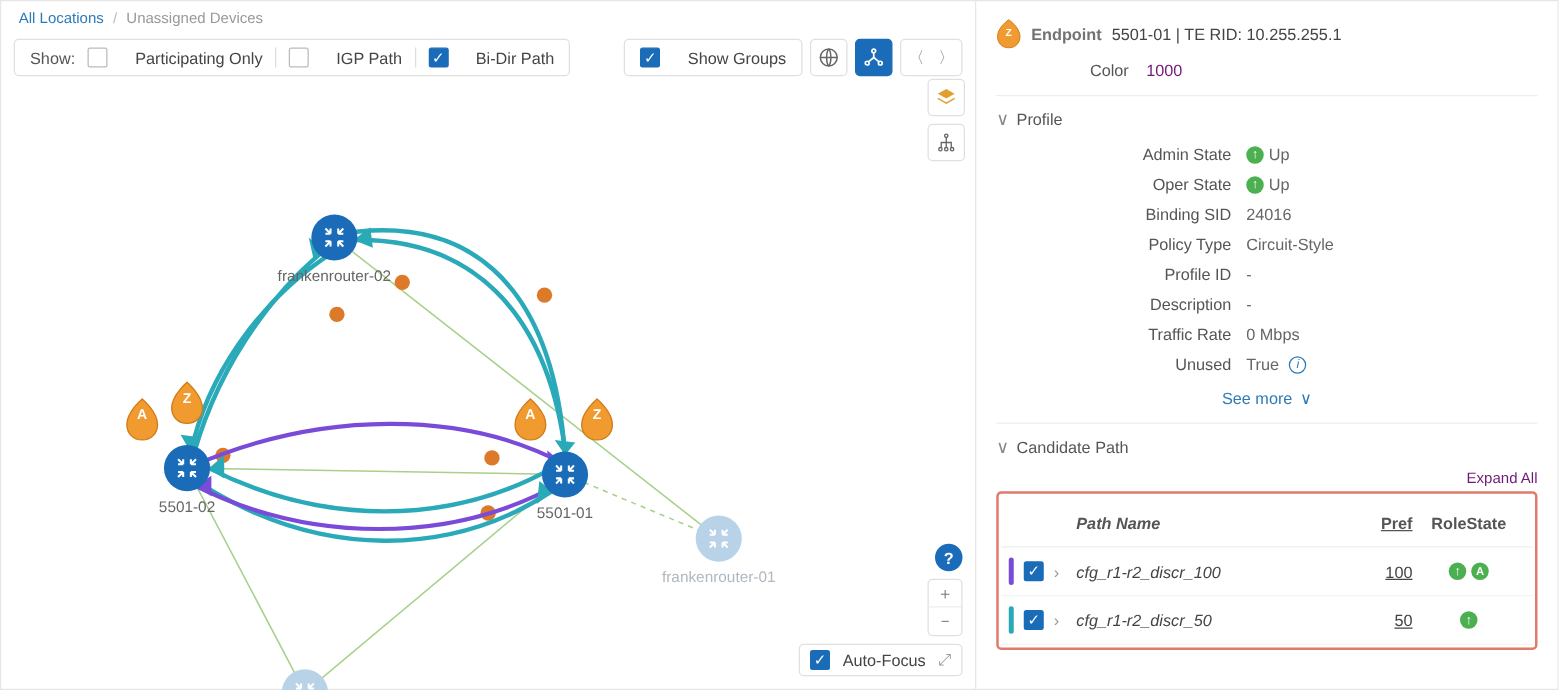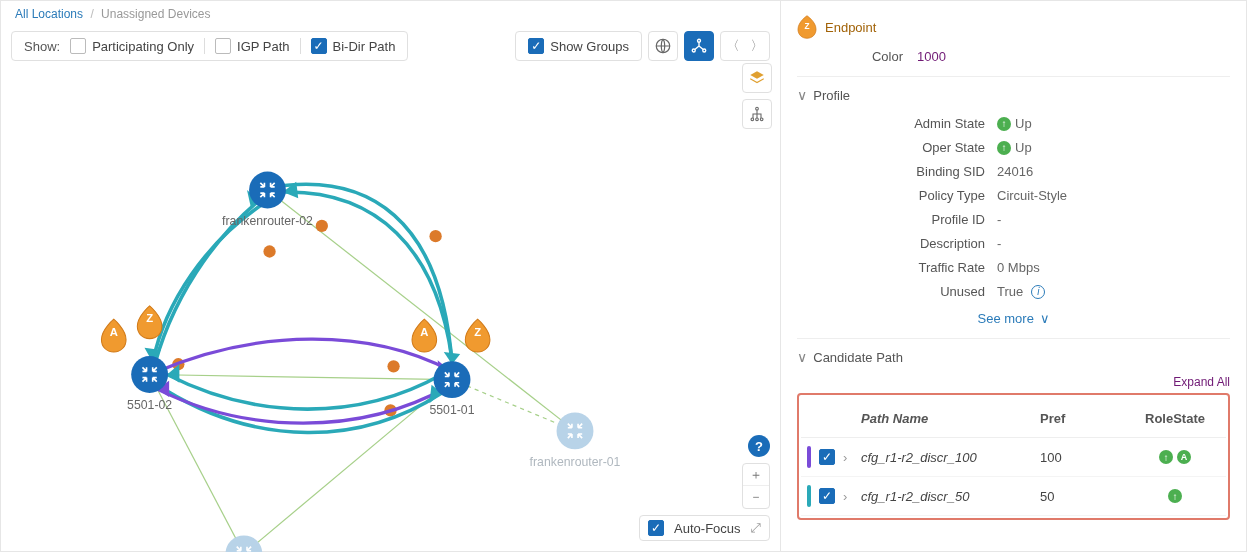--- a/index.html
+++ b/index.html
@@ -8,21 +8,21 @@
 .pane-map { flex: 1 1 auto; position: relative; border-right: 1px solid #e6e6e6; display: flex; flex-direction: column; }
 .pane-side { width: 465px; flex: 0 0 465px; padding: 10px 16px; overflow: hidden; }
 .crumbs { padding: 6px 14px 4px; font-size: 12px; }
 .crumbs a { color: #2b7bb9; text-decoration: none; }
 .crumbs .sep { color: #bbb; margin: 0 4px; }
 .crumbs .cur { color: #999; }
 .toolbar { display: flex; align-items: center; padding: 6px 10px; gap: 10px; }
 .tool-group { display: inline-flex; align-items: center; gap: 10px; border: 1px solid #e0e0e0; border-radius: 4px; padding: 6px 12px; }
 .divider { width: 1px; height: 16px; background: #ddd; }
 .lbl { color: #555; }
-.cb { display: inline-flex; align-items: center; gap: 6px; cursor: pointer; justify-content: flex-end; }
+.cb { display: inline-flex; align-items: center; gap: 22px; cursor: pointer; justify-content: flex-end; }
 .box { width: 16px; height: 16px; border: 1px solid #bbb; border-radius: 2px; display: inline-flex; align-items: center; justify-content: center; font-size: 12px; color: #fff; }
 .box.checked { background: #1a6cb8; border-color: #1a6cb8; }
 .tool-right { margin-left: auto; display: flex; align-items: center; gap: 6px; }
 .iconbtn { width: 30px; height: 30px; border: 1px solid #e0e0e0; border-radius: 4px; display: inline-flex; align-items: center; justify-content: center; cursor: pointer; background: #fff; color: #666; font-size: 16px; }
 .iconbtn.active { background: #1a6cb8; color: #fff; border-color: #1a6cb8; }
 .navpair { display: inline-flex; border: 1px solid #e0e0e0; border-radius: 4px; }
 .navpair span { width: 24px; height: 28px; display: inline-flex; align-items: center; justify-content: center; cursor: pointer; color: #888; }
 .right-tools { position: absolute; right: 8px; top: 62px; display: flex; flex-direction: column; gap: 6px; }
 .canvas { flex: 1; position: relative; }
 svg.topo { position: absolute; inset: 0; }
@@ -35,21 +35,21 @@
 .pin text { font-size: 11px; font-weight: bold; fill: #fff; text-anchor: middle; }
 .map-ctrls { position: absolute; right: 10px; bottom: 10px; display: flex; flex-direction: column; align-items: flex-end; gap: 6px; }
 .help { width: 22px; height: 22px; border-radius: 50%; background: #1a6cb8; color: #fff; display: flex; align-items: center; justify-content: center; font-size: 13px; font-weight: bold; cursor: pointer; }
 .zoom { border: 1px solid #e0e0e0; border-radius: 4px; background: #fff; }
 .zoom div { width: 26px; height: 22px; display: flex; align-items: center; justify-content: center; cursor: pointer; color: #777; border-bottom: 1px solid #eee; }
 .zoom div:last-child { border-bottom: none; }
 .autofocus { display: flex; align-items: center; gap: 10px; border: 1px solid #e0e0e0; border-radius: 4px; background: #fff; padding: 4px 8px; }
 
 .endpoint-row { display: flex; align-items: center; gap: 8px; margin: 4px 0 10px; }
 .z-pin { width: 20px; height: 24px; color: #f09a2f; }
-.endpoint-row .ep-lbl { font-weight: 400; color: #a16207; }
+.endpoint-row .ep-lbl { font-weight: 700; color: #737373; }
 .kv { display: flex; margin: 4px 0 12px; }
 .kv .k { width: 120px; text-align: right; padding-right: 14px; color: #555; font-weight: 500; }
 .kv .v { color: #701a75; }
 hr.thin { border: none; border-top: 1px solid #eee; margin: 6px 0 10px; }
 .sect-head { display: flex; align-items: center; gap: 6px; margin: 8px 0 10px; color: #555; font-weight: 500; cursor: pointer; }
 .sect-head .chev { font-size: 14px; color: #888; }
 .sum-row { display: flex; margin: 2px 0; line-height: 22px; }
 .sum-row .k { width: 200px; text-align: right; padding-right: 12px; color: #555; }
 .sum-row .v { color: #666; display: flex; align-items: center; gap: 4px; }
 .up { width: 14px; height: 14px; border-radius: 50%; background: #4caf50; color: #fff; display: inline-flex; align-items: center; justify-content: center; font-size: 10px; }
@@ -57,21 +57,21 @@
 .seemore .chev { margin-left: 6px; }
 .expand { text-align: right; color: #701a75; cursor: pointer; font-size: 12px; }
 .cand-box { border: 2px solid #e07a6a; border-radius: 4px; padding: 4px 2px 2px; margin-top: 4px; }
 .tbl-head, .tbl-row { display: flex; align-items: center; padding: 8px 6px; }
 .tbl-head { font-weight: 600; color: #555; border-bottom: 1px solid #eee; }
 .tbl-row { border-bottom: 1px solid #f4f4f4; }
 .col-mark { width: 4px; height: 22px; border-radius: 2px; margin-right: 8px; }
 .col-cb { width: 24px; }
 .col-chevron { width: 18px; color: #999; }
 .col-name { flex: 1; font-style: italic; }
-.col-pref { width: 90px; text-align: left; }
+.col-pref { width: 90px; text-align: right; text-decoration: underline; }
 .col-role { width: 90px; display: flex; justify-content: center; gap: 4px; }
 .info-i { display:inline-flex; width:14px; height:14px; border-radius:50%; border:1px solid #2b7bb9; color:#2b7bb9; align-items:center; justify-content:center; font-size:10px; font-style:italic; margin-left:4px; }
 .a-badge { width:14px; height:14px; border-radius:50%; background:#4caf50; color:#fff; display:inline-flex; align-items:center; justify-content:center; font-size:9px; font-weight:bold; }
 </style>
 </head>
 <body>
 
 <div class="wrap">
   <div class="pane-map">
     <div class="crumbs">
@@ -258,20 +258,21 @@
     </div>
   </div>
 
   <div class="pane-side">
     <div class="endpoint-row">
       <svg class="z-pin" viewBox="0 0 24 32">
           <path fill="#f09a2f" stroke="#d17a18" d="M12 31c-7 0-12-5-12-12C0 9 12 1 12 1s12 8 12 18c0 7-5 12-12 12z"></path>
           <text x="12" y="18" text-anchor="middle" font-size="11" font-weight="bold" fill="#fff">Z</text>
         </svg>
       <span class="ep-lbl">Endpoint</span>
+      <span>5501-01 | TE RID: 10.255.255.1</span>
     </div>
     <div class="kv">
       <span class="k">Color</span>
       <span class="v">1000</span>
     </div>
     <hr class="thin">
 
     <div class="sect-head">
       <span class="chev">∨</span>
       <span>Profile</span>

